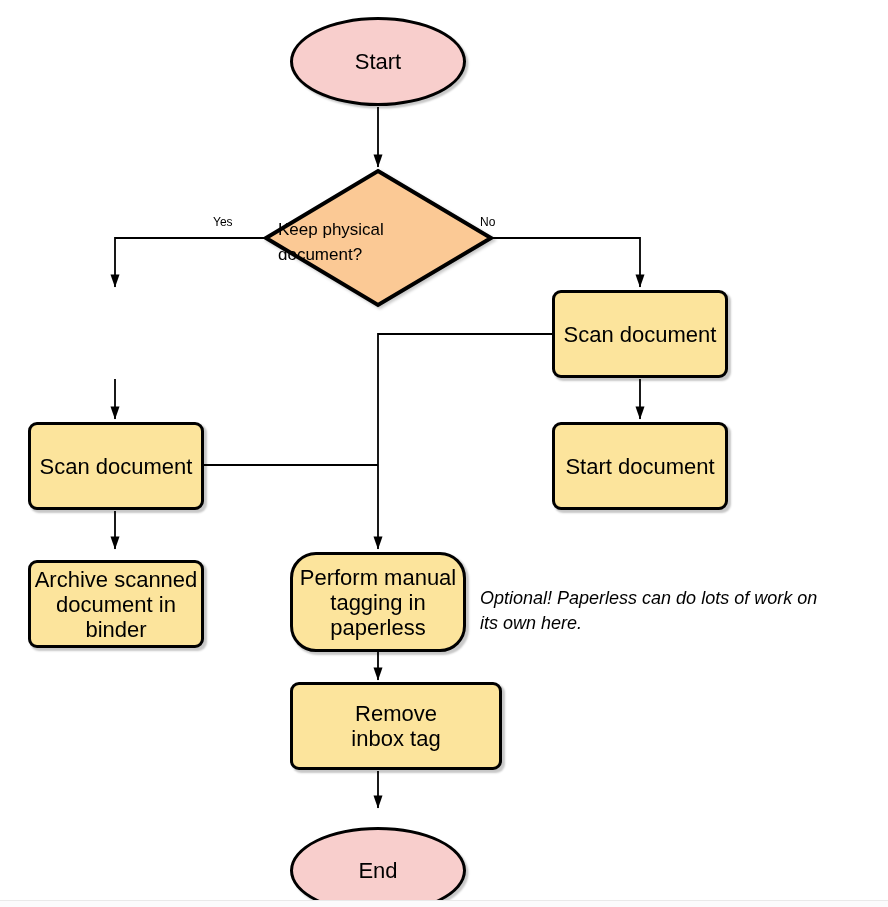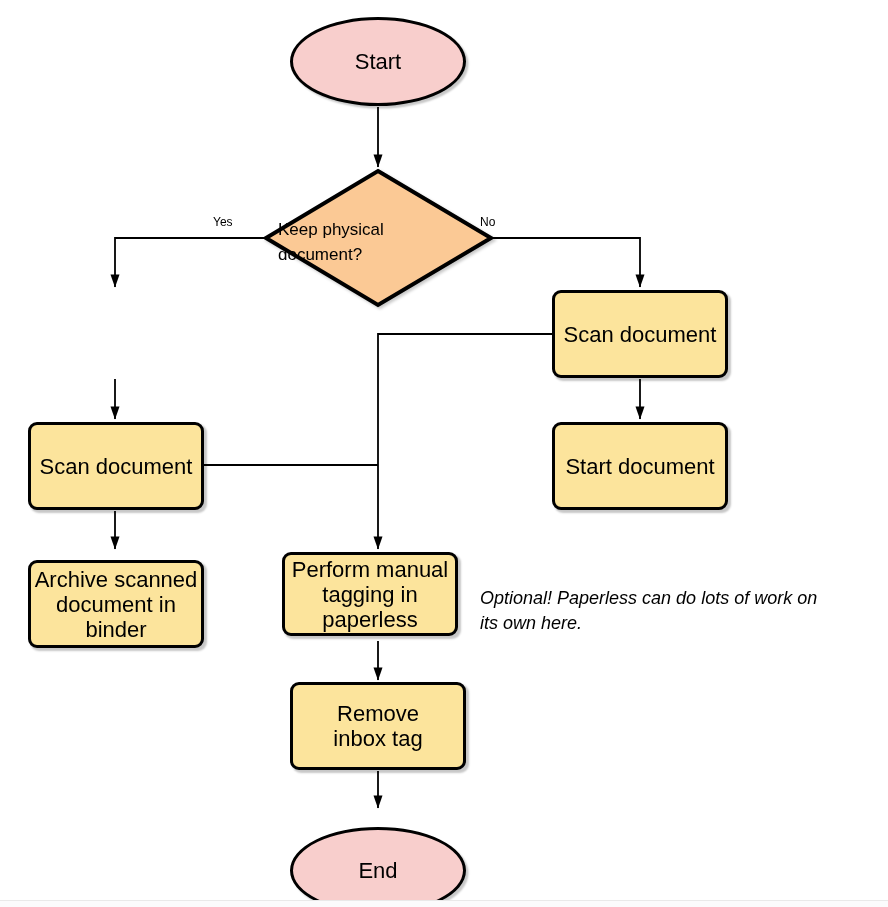--- a/index.html
+++ b/index.html
@@ -115,24 +115,24 @@
   <div class="edge-label" style="left:480px; top:213px;">No</div>
 
   <div class="node process" style="left:28px; top:422px; width:176px; height:88px;">Scan document</div>
   <div class="node process" style="left:28px; top:552px; width:176px; height:88px;margin-top:8px;">Archive scanned
 document in
 binder</div>
 
   <div class="node process" style="left:552px; top:290px; width:176px; height:88px;">Scan document</div>
   <div class="node process" style="left:552px; top:422px; width:176px; height:88px;">Start document</div>
 
-  <div class="node process" style="left:282px; top:552px; width:176px; height:84px;">Perform manual
+  <div class="node process" style="left:290px; top:552px; width:176px; height:100px;border-radius:26px;">Perform manual
 tagging in
 paperless</div>
-  <div class="node process" style="left:290px; top:682px; width:176px; height:88px;">Remove
+  <div class="node process" style="left:290px; top:682px; width:212px; height:88px;">Remove
 inbox tag</div>
 
   <div class="node terminal" style="left:290px; top:827px; width:176px; height:87px;">End</div>
 
   <div class="annotation">Optional! Paperless can do lots of work on
 its own here.</div>
 
   <div class="bottom-edge"></div>
 
 </div>

